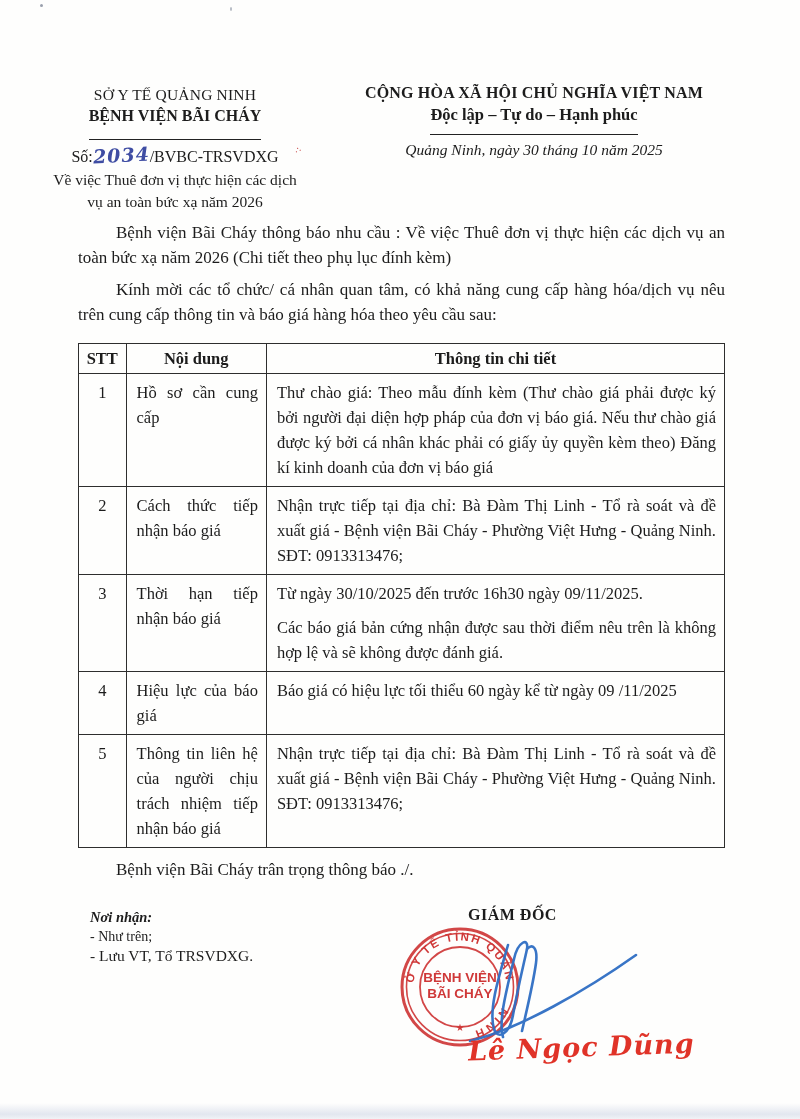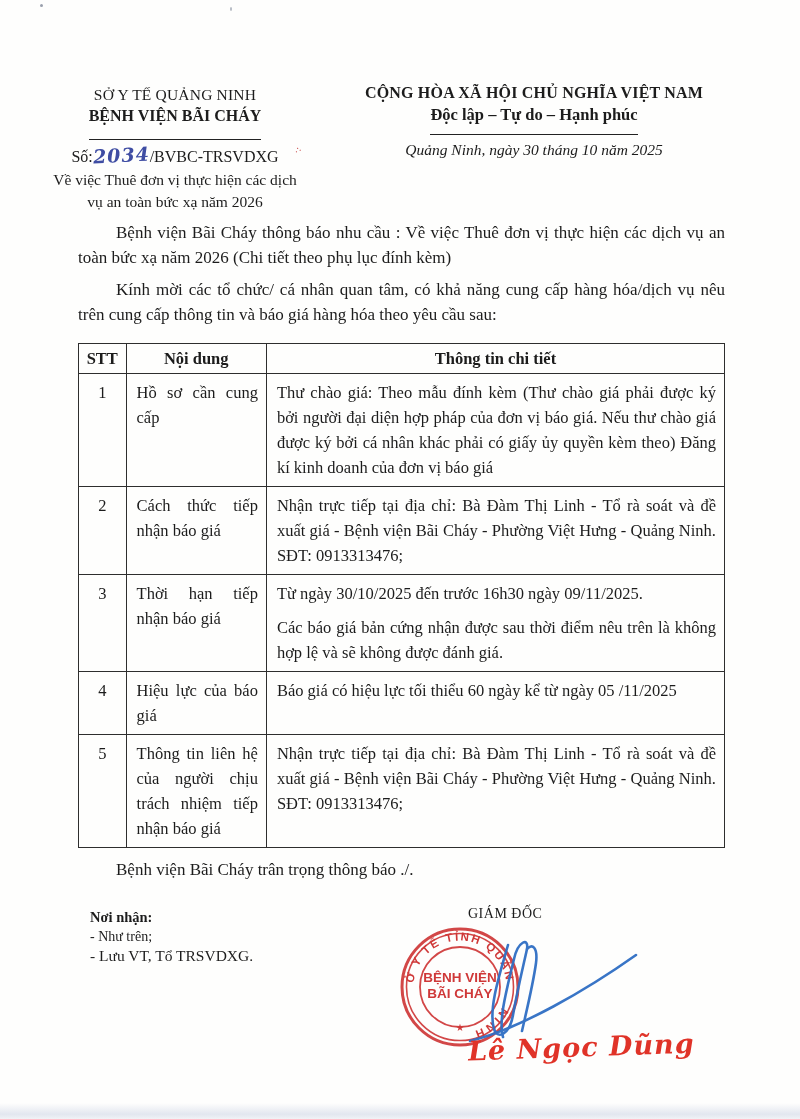--- a/index.html
+++ b/index.html
@@ -48,23 +48,23 @@
   td.c-stt{width:43px;text-align:center;padding:6px 2px;}
   td.c-nd{width:126px;padding:6px 8px 6px 10px;text-align:justify;}
   td.c-ct{width:460px;padding:6px 8px 6px 10px;text-align:justify;}
   td.c-ct p{margin:0;}
   td.c-ct p + p{margin-top:9px;}
 
   .closing{margin:12px 75px 0 78px;font-size:17px;text-indent:38px;}
 
   
   .recipients{position:absolute;left:90px;top:908px;font-size:14px;line-height:18px;}
-  .recipients .lbl{font-weight:bold;font-size:14.5px;margin-bottom:2px;}
+  .recipients .lbl{font-weight:bold;font-style:italic;font-size:14.5px;margin-bottom:2px;}
   .recipients .r2{font-size:15.5px;margin-top:1px;}
-  .director{position:absolute;left:468px;top:906px;font-size:14px;font-weight:normal;letter-spacing:.5px;}
+  .director{position:absolute;left:468px;top:906px;font-size:16px;font-weight:bold;letter-spacing:.5px;}
   .stamp-wrap{position:absolute;left:398px;top:925px;width:124px;height:124px;}
   .sig-wrap{position:absolute;left:430px;top:933px;width:230px;height:115px;}
   .signer-name{
     position:absolute;left:468px;top:1032px;width:200px;text-align:center;
     font-family:"DejaVu Serif",serif;font-style:italic;font-weight:bold;
     color:#e03328;font-size:27px;letter-spacing:1px;transform:rotate(-2deg);white-space:nowrap;
   }
 </style>
 </head>
 <body>
@@ -122,21 +122,21 @@
           <td class="c-nd">Thời hạn tiếp nhận báo giá</td>
           <td class="c-ct">
             <p>Từ ngày 30/10/2025 đến trước 16h30 ngày 09/11/2025.</p>
             <p>Các báo giá bản cứng nhận được sau thời điểm nêu trên là không hợp lệ và sẽ không được đánh giá.</p>
           </td>
         </tr>
         <tr>
           <td class="c-stt">4</td>
           <td class="c-nd">Hiệu lực của báo giá</td>
           <td class="c-ct">
-            <p>Báo giá có hiệu lực tối thiểu 60 ngày kể từ ngày 05 /11/2025</p>
+            <p>Báo giá có hiệu lực tối thiểu 60 ngày kể từ ngày 09 /11/2025</p>
           </td>
         </tr>
         <tr>
           <td class="c-stt">5</td>
           <td class="c-nd">Thông tin liên hệ của người chịu trách nhiệm tiếp nhận báo giá</td>
           <td class="c-ct">
             <p>Nhận trực tiếp tại địa chỉ: Bà Đàm Thị Linh - Tổ rà soát và đề xuất giá - Bệnh viện Bãi Cháy - Phường Việt Hưng - Quảng Ninh. SĐT: 0913313476;</p>
           </td>
         </tr>
       </tbody>

